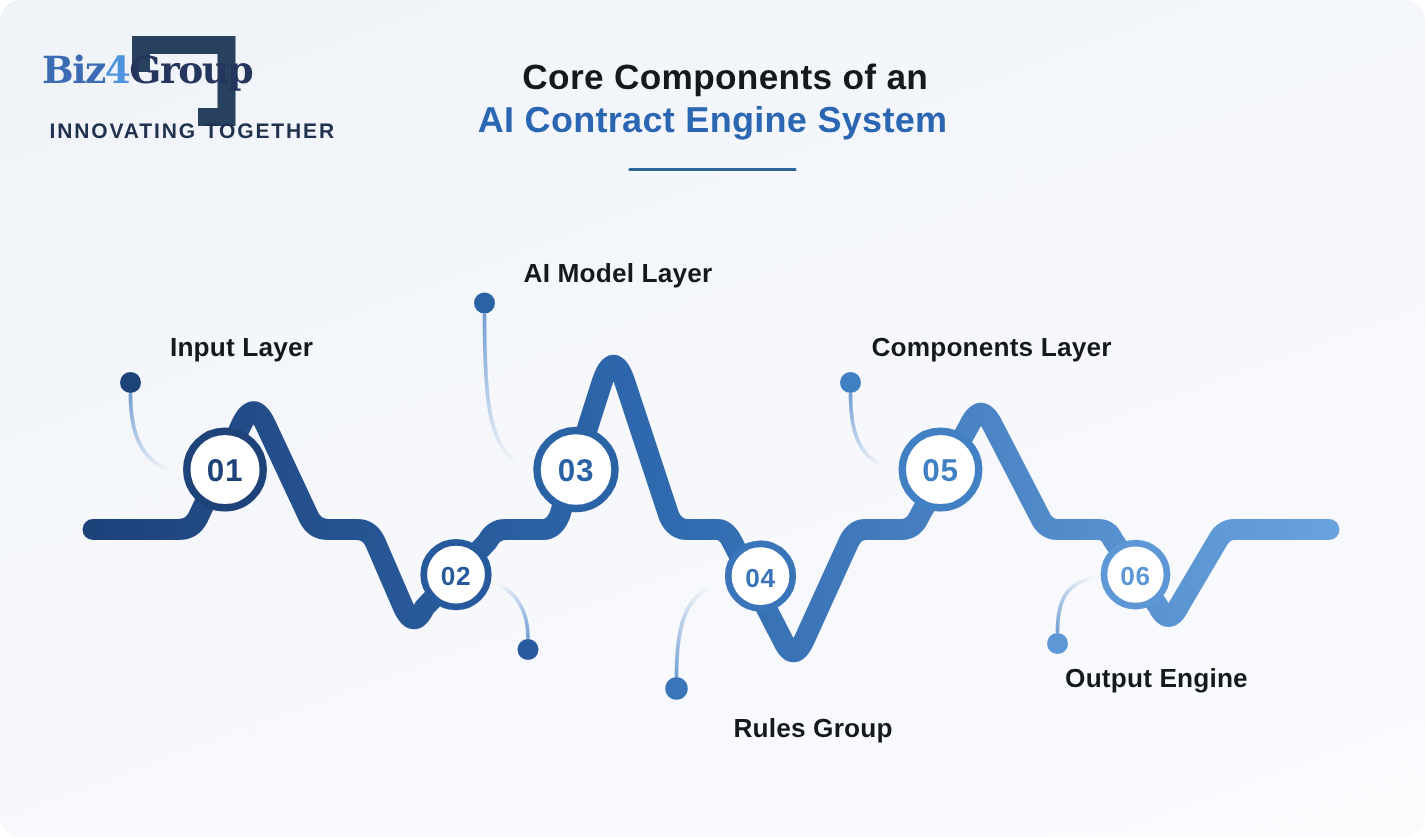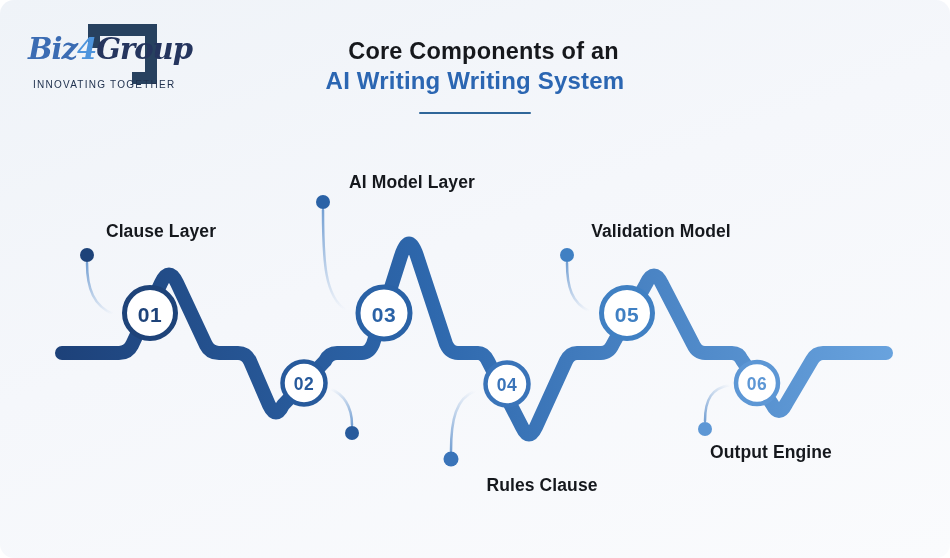--- a/index.html
+++ b/index.html
@@ -3,25 +3,25 @@
 <meta charset="utf-8">
 <style>
   html,body{margin:0;padding:0;background:#ffffff;}
   body{width:950px;height:558px;position:relative;font-family:"Liberation Sans",sans-serif;}
   .frame{position:absolute;inset:0;border-radius:14px;overflow:hidden;
          background:linear-gradient(160deg,#eff3f8 0%,#f5f7fb 45%,#fafbfd 100%);}
   
   .logo{position:absolute;left:26px;top:22px;width:170px;height:80px;}
   .logo-mark{position:absolute;left:0;top:0;}
   .logo-text{position:absolute;left:2px;top:10px;font-family:"DejaVu Serif",serif;
-             font-style:italic;font-weight:bold;font-size:29px;white-space:nowrap;letter-spacing:-1px;}
+             font-weight:bold;font-size:25px;white-space:nowrap;letter-spacing:-1px;}
   .lt-biz{color:#3b6cb3;}
   .lt-four{color:#4d94dc;}
   .lt-group{color:#25355e;}
-  .logo-tagline{position:absolute;left:7px;top:57px;font-size:10px;font-weight:normal;
+  .logo-tagline{position:absolute;left:7px;top:57px;font-size:14px;font-weight:bold;
                 letter-spacing:1.25px;color:#21324f;white-space:nowrap;}
   
   .title{position:absolute;left:0;top:36px;width:100%;text-align:center;line-height:1.28;}
   .title-line1{font-size:23.5px;font-weight:600;color:#16181c;letter-spacing:0.2px;padding-left:17px;}
   .title-line2{font-size:24px;font-weight:800;color:#2b66b2;letter-spacing:0.2px;}
   .title-underline{width:112px;height:2.5px;background:#2f6699;margin:15px auto 0 auto;border-radius:2px;}
   
   .diagram-svg{position:absolute;left:0;top:0;}
   .wave{fill:none;stroke-width:14;stroke-linecap:round;stroke-linejoin:round;}
   .tail{fill:none;stroke-width:2.5;stroke-linecap:round;}
@@ -43,21 +43,21 @@
   <div class="logo">
     <svg class="logo-mark" width="140" height="70" viewBox="0 0 140 70">
       <path d="M62 2 H131 V62 H106 V50 H119 V14 H74 V26 H62 Z" fill="#27415f"></path>
     </svg>
     <div class="logo-text"><span class="lt-biz">Biz</span><span class="lt-four">4</span><span class="lt-group">Group</span></div>
     <div class="logo-tagline">INNOVATING TOGETHER</div>
   </div>
 
   <div class="title">
     <div class="title-line1">Core Components of an</div>
-    <div class="title-line2">AI Writing Writing System</div>
+    <div class="title-line2">AI Contract Engine System</div>
     <div class="title-underline"></div>
   </div>
 
   <svg class="diagram-svg" width="950" height="558" viewBox="0 0 950 558">
     <defs>
       <linearGradient id="wg" gradientUnits="userSpaceOnUse" x1="55" y1="0" x2="895" y2="0">
         <stop offset="0" stop-color="#1d4179"></stop>
         <stop offset="0.45" stop-color="#2e68ad"></stop>
         <stop offset="1" stop-color="#69a3de"></stop>
       </linearGradient>
@@ -128,19 +128,19 @@
     <circle class="step-circle circle-small" cx="507" cy="384" r="21.5" stroke="#3a74b9"></circle>
     <text class="step-num num-small" x="507" y="385" fill="#3a74b9">04</text>
 
     <circle class="step-circle circle-big" cx="627" cy="313" r="25.5" stroke="#4080c3"></circle>
     <text class="step-num num-big" x="627" y="314" fill="#4080c3">05</text>
 
     <circle class="step-circle circle-small" cx="757" cy="383" r="21" stroke="#5d97d5"></circle>
     <text class="step-num num-small" x="757" y="384" fill="#5d97d5">06</text>
   </svg>
 
-  <div class="diagram-label" style="left:161px;top:221px;">Clause Layer</div>
+  <div class="diagram-label" style="left:161px;top:221px;">Input Layer</div>
   <div class="diagram-label" style="left:412px;top:172px;">AI Model Layer</div>
-  <div class="diagram-label" style="left:542px;top:475px;">Rules Clause</div>
-  <div class="diagram-label" style="left:661px;top:221px;">Validation Model</div>
+  <div class="diagram-label" style="left:542px;top:475px;">Rules Group</div>
+  <div class="diagram-label" style="left:661px;top:221px;">Components Layer</div>
   <div class="diagram-label" style="left:771px;top:442px;">Output Engine</div>
 
 </div>
 
 </body></html>

